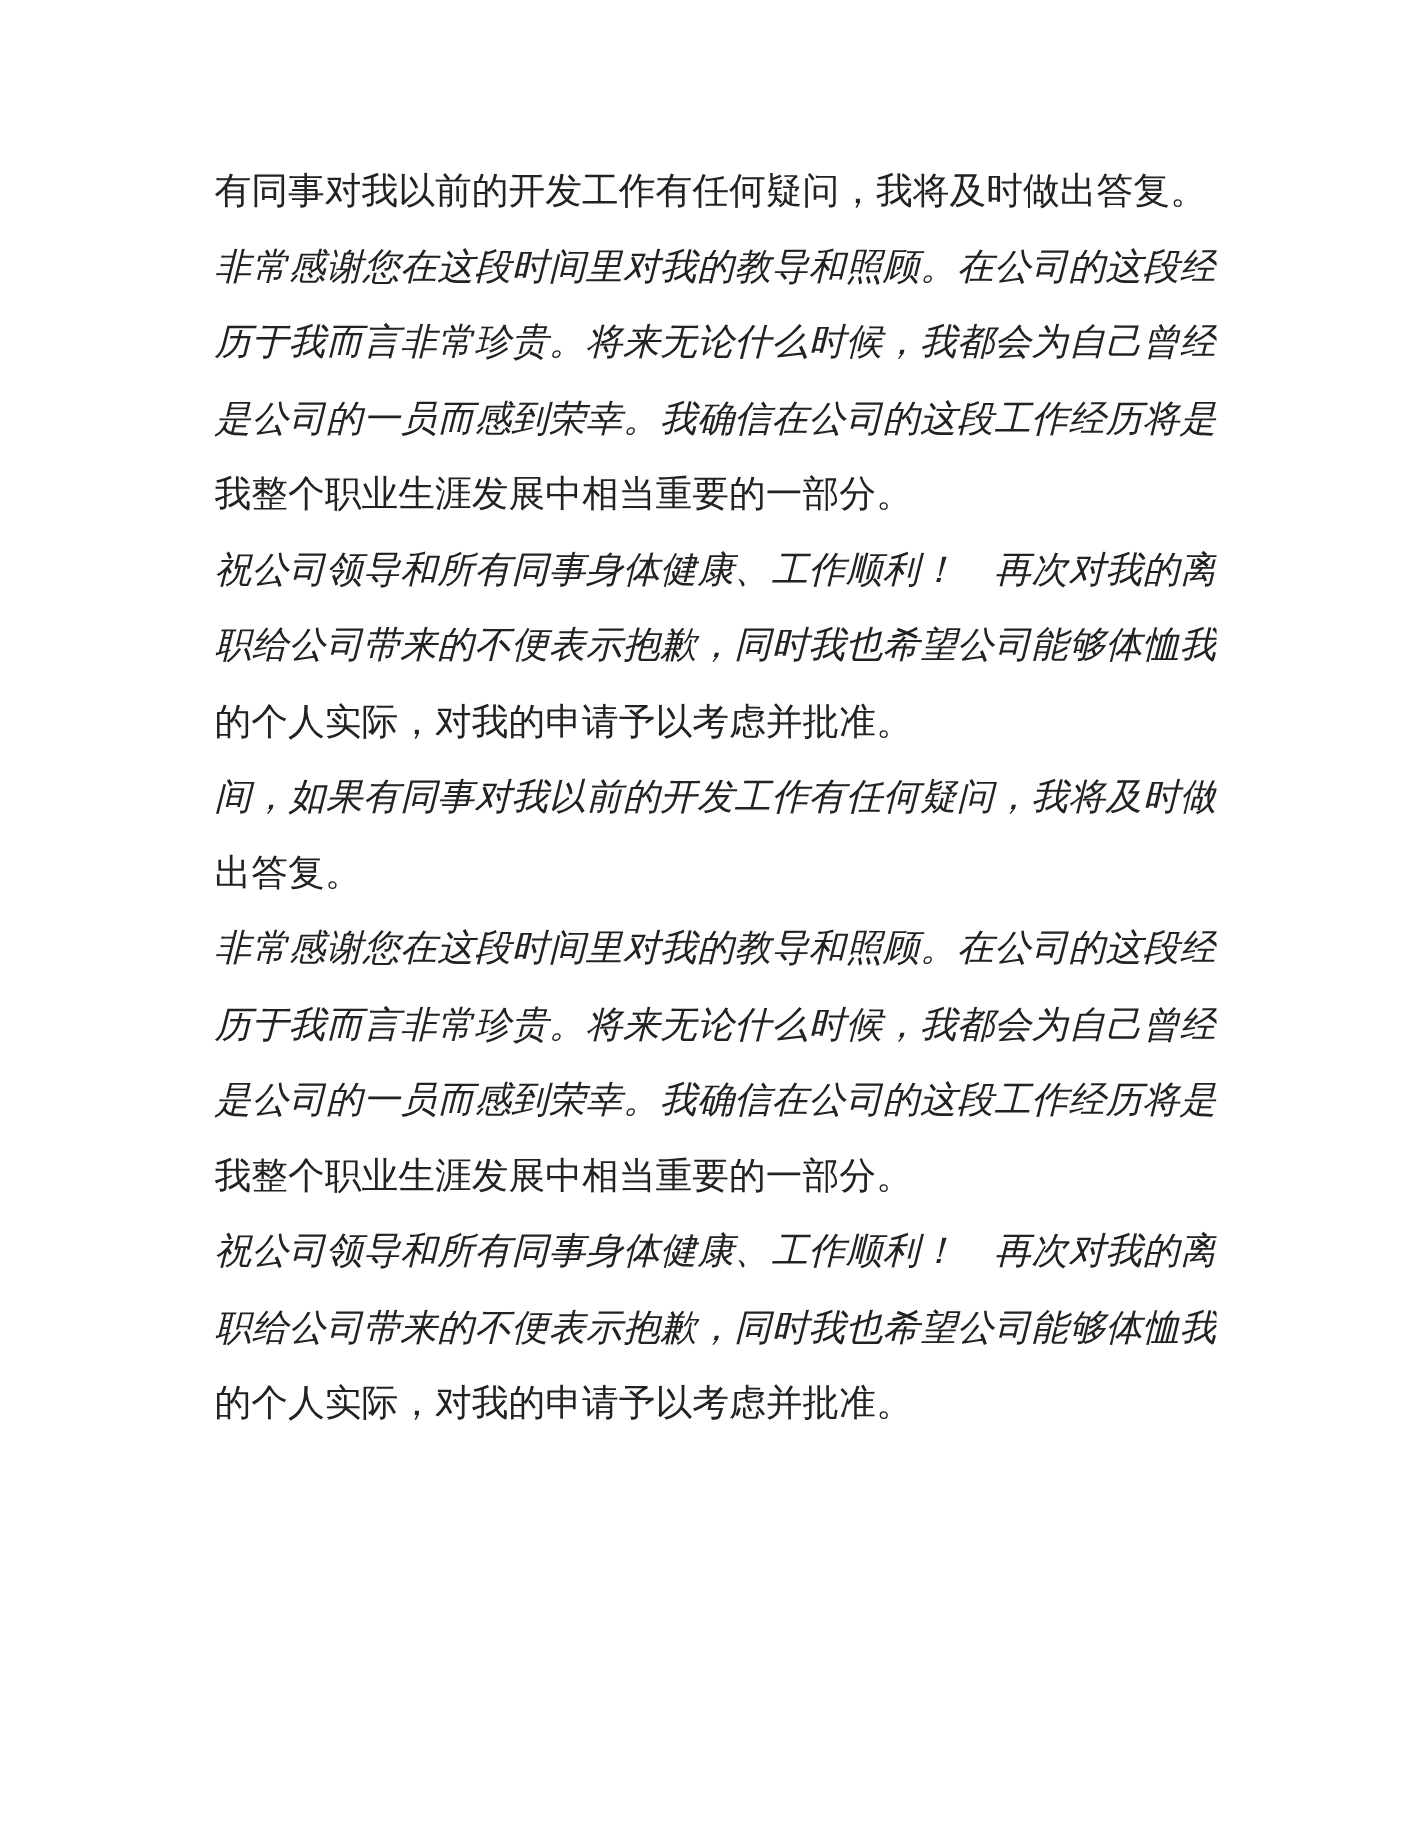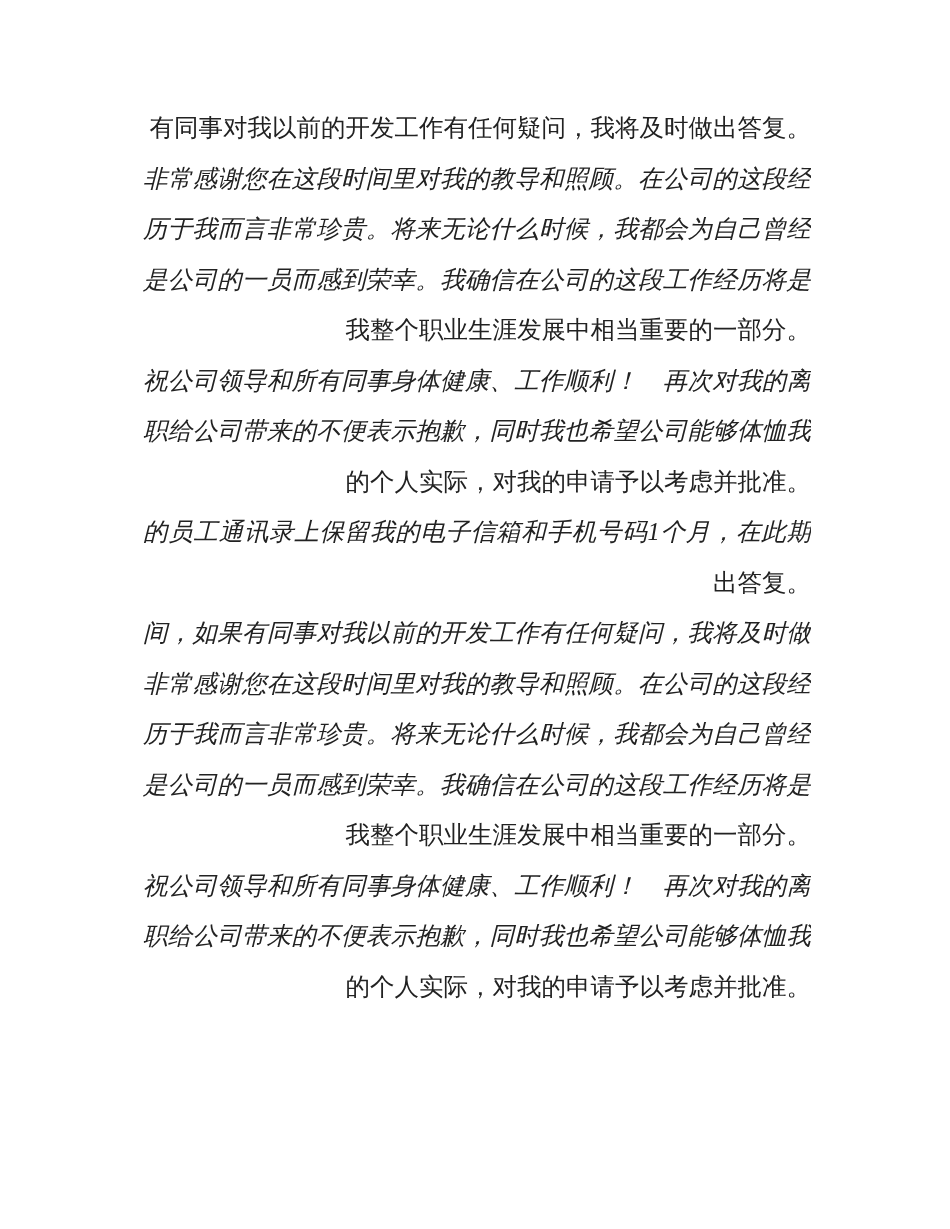--- a/index.html
+++ b/index.html
@@ -21,21 +21,21 @@
     top: 103px;
     width: 668px;
     font-size: 24.5px;
     line-height: 50.5px;
     color: #222222;
     font-weight: 400;
   }
   .text-line {
     height: 50.5px;
     white-space: nowrap;
-    text-align: right;
+    text-align: left;
   }
   .text-line.justified {
     white-space: normal;
     text-align: justify;
     text-align-last: justify;
     overflow: hidden;
     font-style: italic;
   }
 </style>
 </head>
@@ -44,23 +44,22 @@
 <div class="page" style="background: rgb(255, 255, 255);">
   <div class="text-block" style="color: rgb(34, 34, 34);">
       <div class="text-line">有同事对我以前的开发工作有任何疑问，我将及时做出答复。</div>
       <div class="text-line justified">非常感谢您在这段时间里对我的教导和照顾。在公司的这段经</div>
       <div class="text-line justified">历于我而言非常珍贵。将来无论什么时候，我都会为自己曾经</div>
       <div class="text-line justified">是公司的一员而感到荣幸。我确信在公司的这段工作经历将是</div>
       <div class="text-line">我整个职业生涯发展中相当重要的一部分。</div>
       <div class="text-line justified">祝公司领导和所有同事身体健康、工作顺利！　再次对我的离</div>
       <div class="text-line justified">职给公司带来的不便表示抱歉，同时我也希望公司能够体恤我</div>
       <div class="text-line">的个人实际，对我的申请予以考虑并批准。</div>
-      <div class="text-line justified">的员工通讯录上保留我的电子信箱和手机号码1个月，在此期</div>
+      <div class="text-line justified">间，如果有同事对我以前的开发工作有任何疑问，我将及时做</div>
       <div class="text-line">出答复。</div>
-      <div class="text-line justified">间，如果有同事对我以前的开发工作有任何疑问，我将及时做</div>
       <div class="text-line justified">非常感谢您在这段时间里对我的教导和照顾。在公司的这段经</div>
       <div class="text-line justified">历于我而言非常珍贵。将来无论什么时候，我都会为自己曾经</div>
       <div class="text-line justified">是公司的一员而感到荣幸。我确信在公司的这段工作经历将是</div>
       <div class="text-line">我整个职业生涯发展中相当重要的一部分。</div>
       <div class="text-line justified">祝公司领导和所有同事身体健康、工作顺利！　再次对我的离</div>
       <div class="text-line justified">职给公司带来的不便表示抱歉，同时我也希望公司能够体恤我</div>
       <div class="text-line">的个人实际，对我的申请予以考虑并批准。</div>
     </div>
 </div>
 

